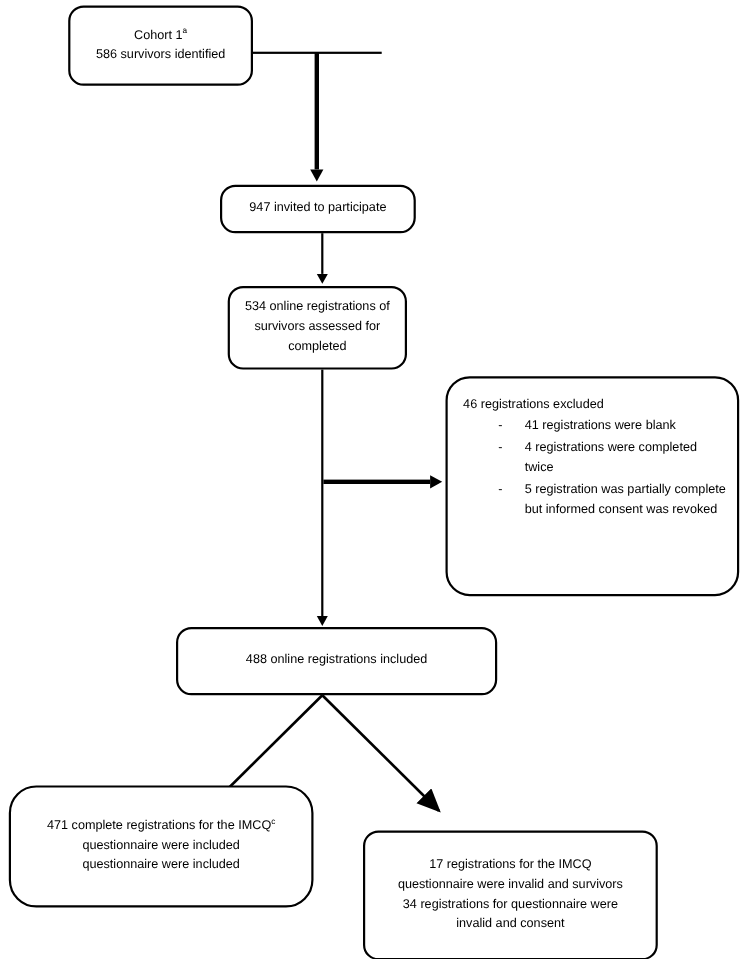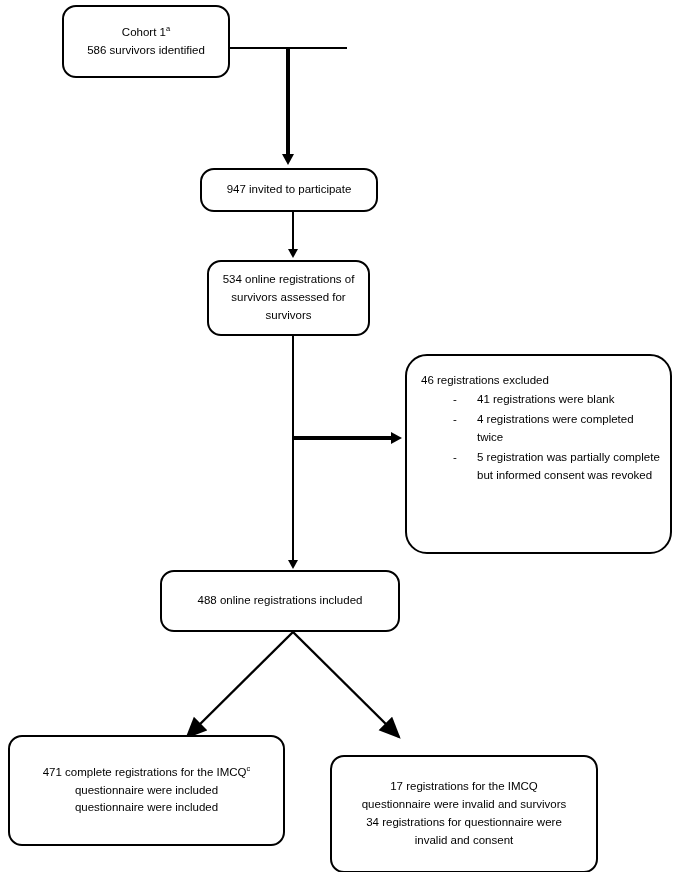--- a/index.html
+++ b/index.html
@@ -130,54 +130,54 @@
     <span class="txt">947 invited to participate</span>
   </div>
 
   <div class="conn vline" style="left:292px; top:212px; height:37px;"></div>
   <div class="arrowhead arrow-down small" style="left:288px; top:249px;"></div>
 
   <div class="node" style="left:207px; top:260px; width:163px; height:76px;">
     <div>
       <span class="txt">534 online registrations of</span>
       <span class="txt">survivors assessed for</span>
-      <span class="txt">survivors</span>
+      <span class="txt">completed</span>
     </div>
   </div>
 
   <div class="conn vline" style="left:292px; top:336px; height:224px;"></div>
   <div class="arrowhead arrow-down small" style="left:288px; top:560px;"></div>
 
   <div class="conn hline thick" style="left:294px; top:436px; width:97px;"></div>
   <div class="arrowhead arrow-right" style="left:391px; top:432px;"></div>
 
-  <div class="node excl" style="left:405px; top:342px; width:267px; height:200px;margin-top:12px;">
+  <div class="node excl" style="left:405px; top:342px; width:267px; height:200px;">
     <div class="excl-head">46 registrations excluded</div>
     <ul class="excl-list">
       <li><span class="dash">-</span><span>41 registrations were blank</span></li>
       <li><span class="dash">-</span><span>4 registrations were completed twice</span></li>
       <li><span class="dash">-</span><span>5 registration was partially complete but informed consent was revoked</span></li>
     </ul>
   </div>
 
-  <div class="node" style="left:160px; top:570px; width:240px; height:62px;">
+  <div class="node" style="left:160px; top:570px; width:292px; height:62px;">
     <span class="txt">488 online registrations included</span>
   </div>
 
   <svg class="diag-svg" style="left:0px; top:625px;" width="680" height="130" viewBox="0 0 680 130">
     <defs>
       <marker id="ah" markerWidth="10" markerHeight="10" refX="8" refY="4" orient="auto" markerUnits="strokeWidth">
         <path d="M0,0 L9,4 L0,8 Z" fill="#000000"></path>
       </marker>
     </defs>
     <line x1="293" y1="7" x2="187" y2="112" stroke="#000000" stroke-width="2.4" marker-end="url(#ah)"></line>
     <line x1="293" y1="7" x2="399" y2="112" stroke="#000000" stroke-width="2.4" marker-end="url(#ah)"></line>
   </svg>
 
-  <div class="node" style="left:8px; top:735px; width:277px; height:111px;">
+  <div class="node" style="left:8px; top:714px; width:277px; height:111px;border-radius:25px;">
     <div>
       <span class="txt"><span>471 complete registrations for the IMCQ</span><sup>c</sup></span>
       <span class="txt">questionnaire were included</span>
       <span class="txt">questionnaire were included</span>
     </div>
   </div>
 
   <div class="node" style="left:330px; top:755px; width:268px; height:118px;">
     <div>
       <span class="txt">17 registrations for the IMCQ</span>

